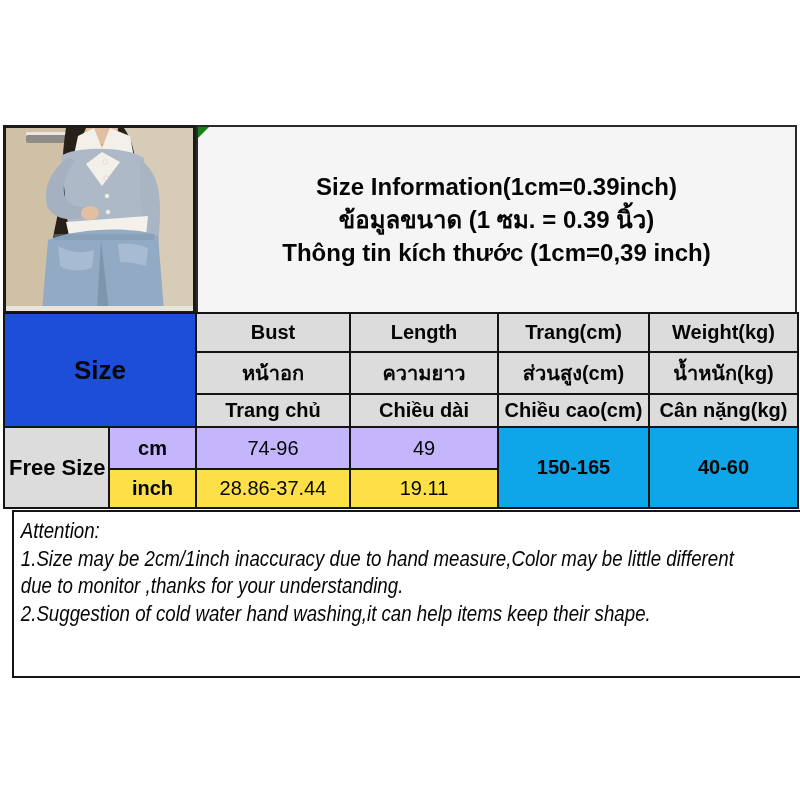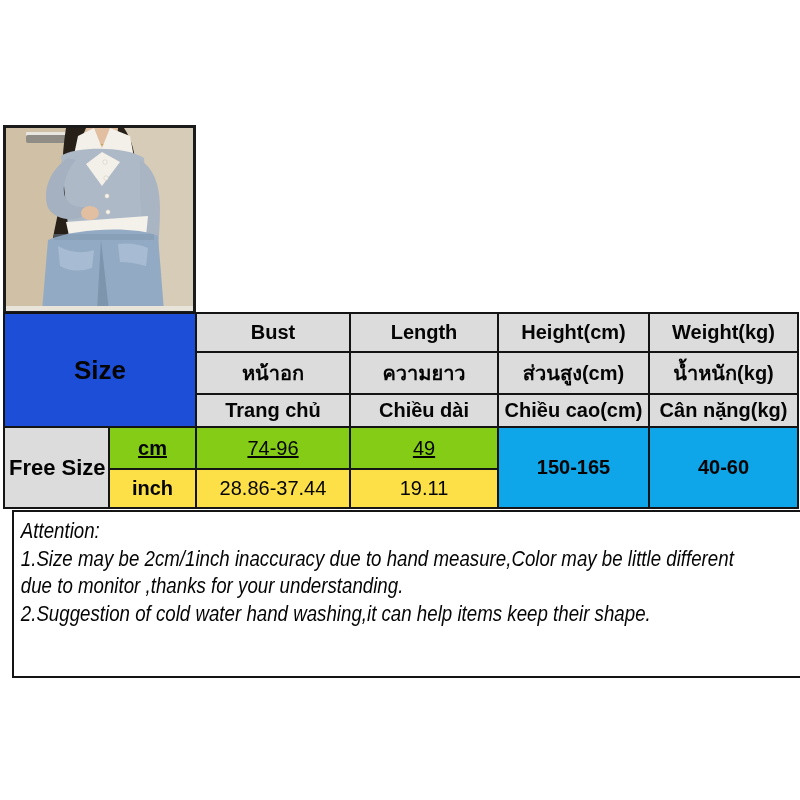--- a/index.html
+++ b/index.html
@@ -44,21 +44,21 @@
     border: 2px solid #141414; text-align: center; vertical-align: middle;
     padding: 4px; overflow: hidden; white-space: nowrap;
   }
   tr.rh1 { height: 39px; } tr.rh2 { height: 28px; } tr.rh3 { height: 28px; }
   tr.rh4 { height: 42px; } tr.rh5 { height: 39px; }
   .hd { background: #dcdcdc; font-weight: bold; font-size: 20px; }
   .corner { background: #1d4ed8; font-weight: bold; font-size: 26px; }
   .rowlabel { background: #dcdcdc; font-weight: bold; font-size: 22px; }
   .unit { font-weight: bold; font-size: 20px; }
   .val { font-weight: normal; font-size: 20px; }
-  .cell-light { background: #84cc16; text-decoration: underline; }
+  .cell-light { background: #c4b5fd; }
   .cell-white { background: #fde047; }
   .merged { background: #0ea5e9; font-weight: bold; font-size: 20px; }
 
   
   .attention {
     position: absolute; left: 12px; top: 510px;
     width: 794px; height: 168px;
     border: 2px solid #141414; background: #fff; overflow: hidden; font-style: italic;
   }
   .attention-inner {
@@ -115,36 +115,42 @@
 
       <path d="M42,112 C70,100 130,98 152,108 L158,183 L36,183 Z" fill="#93aac4"></path>
       <rect x="48" y="106" width="100" height="6" fill="#7e95ae" opacity="0.45"></rect>
       <path d="M95,112 L103,183 L91,183 Z" fill="#7e95ae"></path>
       <path d="M52,118 Q70,128 88,122 L86,140 Q68,146 54,138 Z" fill="#a7bcd2"></path>
       <path d="M112,116 Q128,114 142,120 L140,138 Q126,134 114,134 Z" fill="#a7bcd2"></path>
       <rect y="178" width="187" height="5" fill="#e9e4da"></rect>
     </svg>
   </div>
 
+  <div class="title-cell">
+    <div class="green-tri"></div>
+    <div class="title-line">Size Information(1cm=0.39inch)</div>
+    <div class="title-line">ข้อมูลขนาด (1 ซม. = 0.39 นิ้ว)</div>
+    <div class="title-line">Thông tin kích thước (1cm=0,39 inch)</div>
+  </div>
 
   <table class="size-table">
     <colgroup>
       <col style="width:105px">
         <col style="width:87px">
         <col style="width:154px">
       <col style="width:148px">
         <col style="width:151px">
         <col style="width:149px">
     </colgroup>
     <tbody>
       <tr class="rh1">
         <td class="corner" colspan="2" rowspan="3">Size</td>
         <td class="hd">Bust</td>
         <td class="hd">Length</td>
-        <td class="hd">Height(cm)</td>
+        <td class="hd">Trang(cm)</td>
         <td class="hd">Weight(kg)</td>
       </tr>
       <tr class="rh2">
         <td class="hd">หน้าอก</td>
         <td class="hd">ความยาว</td>
         <td class="hd">ส่วนสูง(cm)</td>
         <td class="hd">น้ำหนัก(kg)</td>
       </tr>
       <tr class="rh3">
         <td class="hd">Trang chủ</td>

